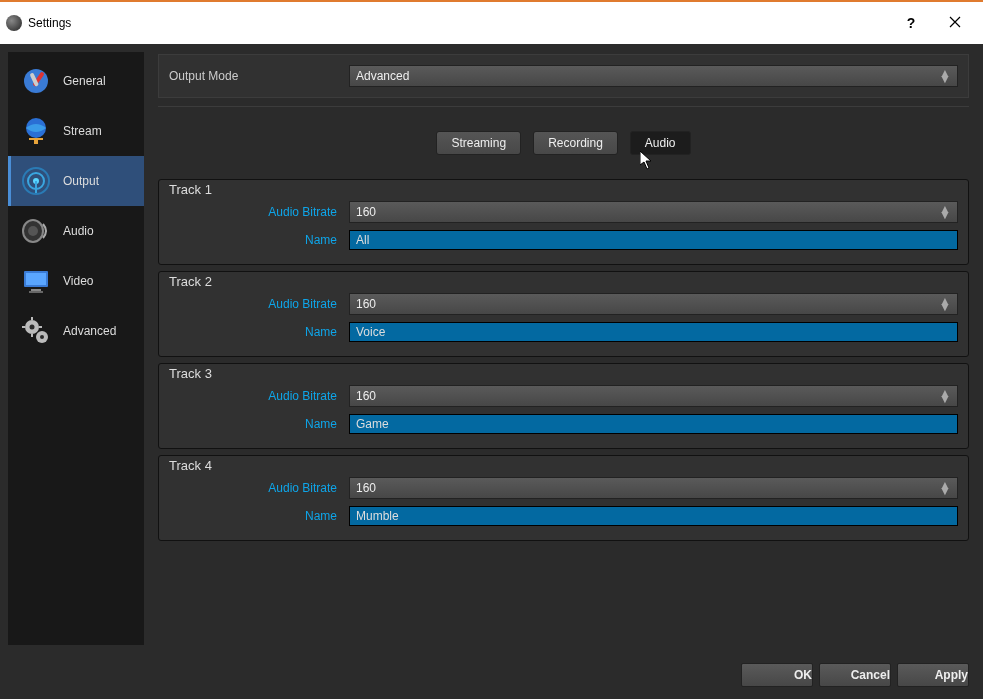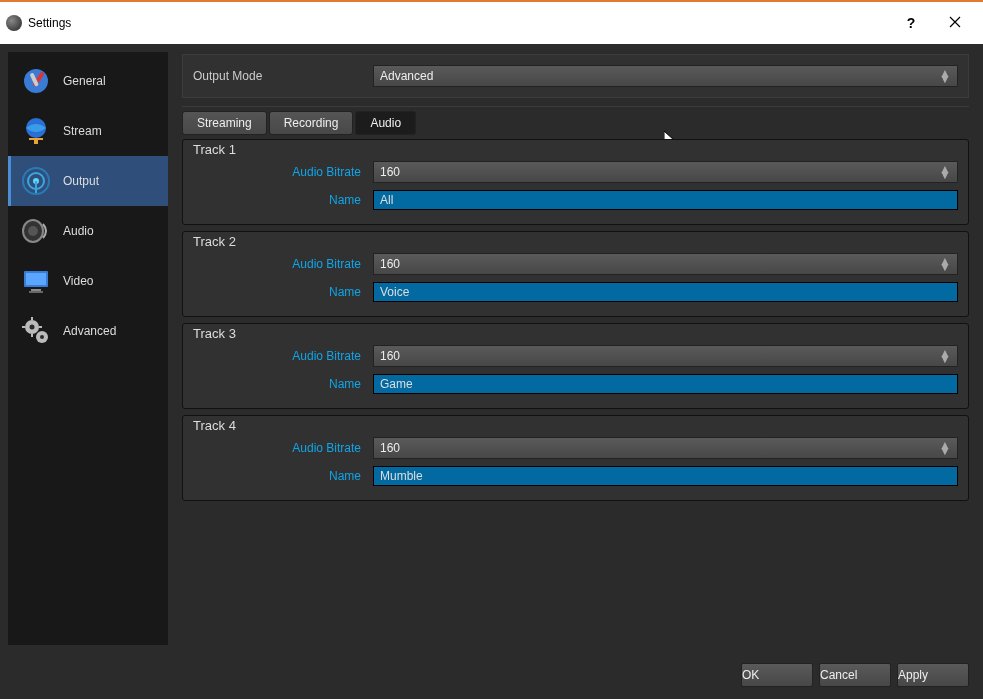--- a/index.html
+++ b/index.html
@@ -7,49 +7,49 @@
 
   
   .titlebar { background: #fff; color: #000; height: 44px; display: flex; align-items: center; padding: 0 6px; border-top: 2px solid #e07b2f; }
   .titlebar .app-icon { width: 16px; height: 16px; margin-right: 6px; border-radius: 50%; background: radial-gradient(circle at 35% 35%, #888, #222); }
   .titlebar .title { flex: 1; }
   .titlebar .winbtn { width: 44px; text-align: center; font-size: 14px; line-height: 30px; cursor: default; }
   .titlebar .help { font-weight: bold; }
 
   
   .content { flex: 1; display: flex; background: #2b2b2b; }
-  .sidebar { width: 160px; background: #181818; display: flex; flex-direction: column; padding: 4px 0; margin: 8px 0 8px 8px; }
+  .sidebar { width: 136px; background: #181818; display: flex; flex-direction: column; padding: 4px 0; margin: 8px 0 8px 8px; }
   .sidebar-item { display: flex; align-items: center; height: 50px; padding: 0 8px; gap: 10px; color: #ddd; cursor: pointer; border-left: 3px solid transparent; }
   .sidebar-item.selected { background: #2f4f7a; border-left: 3px solid #4a8ed6; }
   .sidebar-item .icon { width: 34px; height: 34px; display: flex; align-items: center; justify-content: center; }
   .sidebar-item .label { flex: 1; }
 
   .main { flex: 1; padding: 10px 14px 0 14px; display: flex; flex-direction: column; }
   .mode-row { display: flex; align-items: center; background: #313131; padding: 10px; border: 1px solid #3c3c3c; }
   .mode-row .label { width: 180px; text-align: left; padding-right: 18px; color: #ccc; }
   .mode-select { flex: 1; }
   .combo { display: flex; align-items: center; justify-content: space-between; background: linear-gradient(#5a5a5a,#474747); border: 1px solid #222; height: 22px; padding: 0 6px; color: #eee; }
   .combo .arrows { display:flex; flex-direction:column; line-height:5px; font-size:8px; color:#aaa; gap:1px;}
 
   .divider { height:1px; background:#3c3c3c; margin: 8px 0 0 0; }
 
-  .tabs { display: flex; justify-content: flex-start; gap: 2px; margin: 4px 0; }
+  .tabs { display: flex; justify-content: center; gap: 12px; margin: 24px 0; }
   .tab { padding: 4px 14px; background: linear-gradient(#555,#484848); border:1px solid #222; border-radius:3px; color:#eee; cursor:pointer;}
   .tab.active { background: #1c1c1c; }
 
   .groups { flex:1; overflow:auto; }
   .group { border:1px solid #111; border-radius:3px; margin-bottom: 6px; background:#313131; position:relative; padding: 20px 10px 8px 10px; }
   .group-title { position:absolute; top:2px; left:10px; color:#ddd; font-size:13px; }
   .row { display:flex; align-items:center; height:24px; margin-bottom:4px; }
   .row .flabel { width: 180px; text-align:right; padding-right: 12px; color:#0ea5e9;}
   .row .field { flex:1; }
   .textfield { width:100%; height:20px; background:#0369a1; border:1px solid #000; color:#ddd; padding:0 6px; }
 
   .footer { display:flex; justify-content:flex-end; gap:6px; padding: 10px 14px 12px 0; background:#2b2b2b;}
-  .btn { min-width:72px; height:24px; background: linear-gradient(#5a5a5a,#474747); border:1px solid #222; color:#eee; text-align:left; line-height:22px; border-radius:2px; cursor:pointer;}
+  .btn { min-width:72px; height:24px; background: linear-gradient(#5a5a5a,#474747); border:1px solid #222; color:#eee; text-align:right; line-height:22px; border-radius:2px; cursor:pointer;font-weight:bold;}
 
   .cursor { position:absolute; pointer-events:none; }
 </style>
 </head>
 <body>
 
 <div class="titlebar">
   <div class="app-icon"></div>
   <div class="title">Settings</div>
   <div class="winbtn help">?</div>

